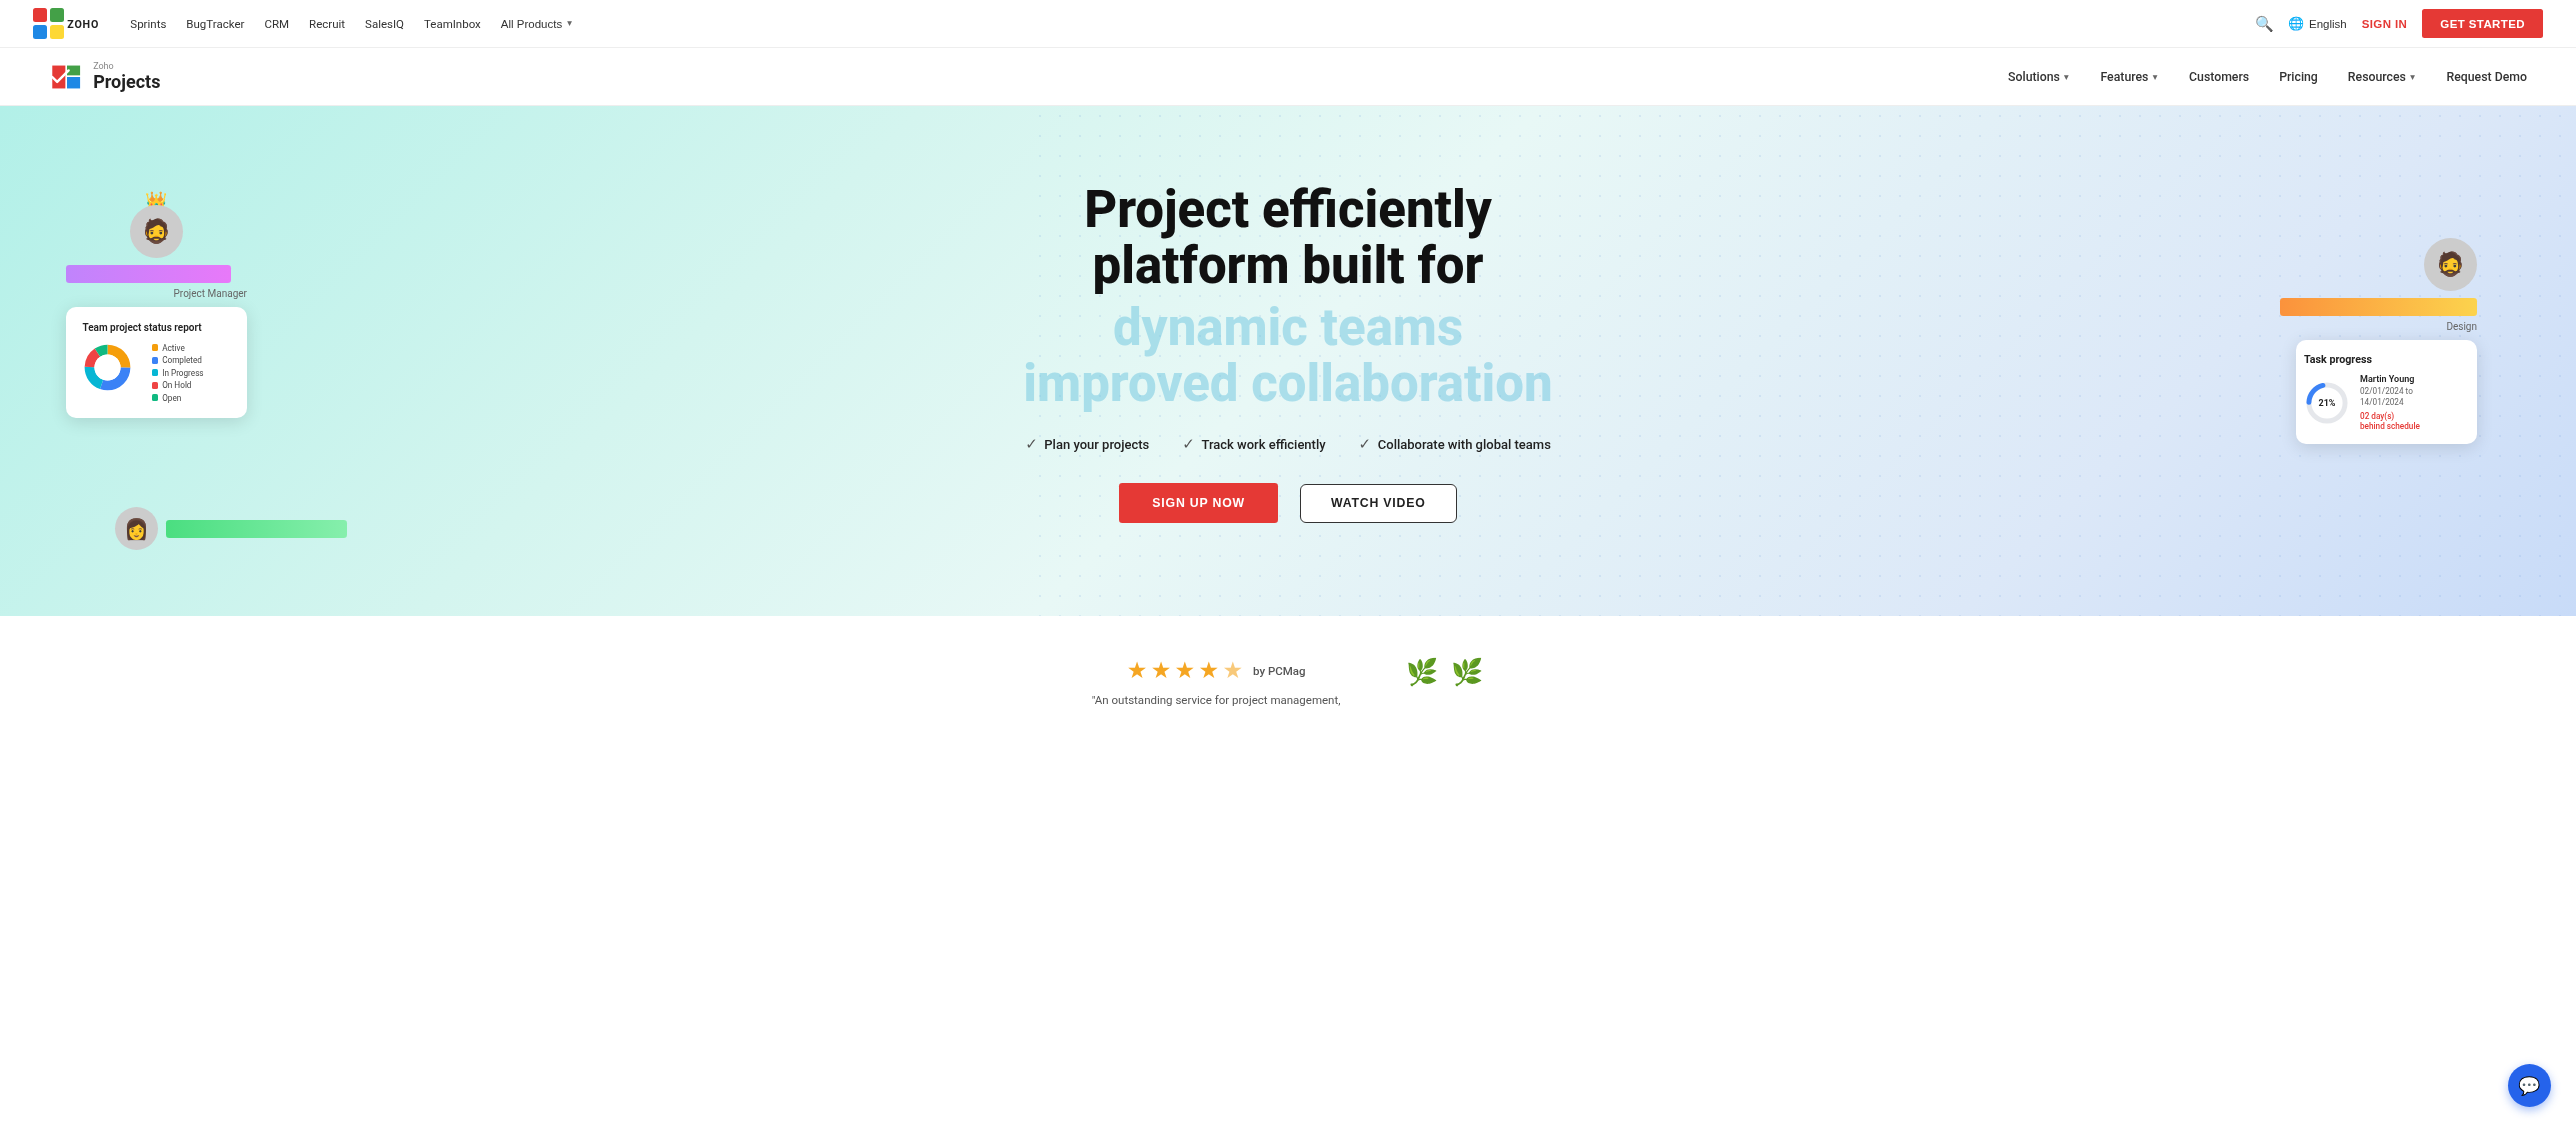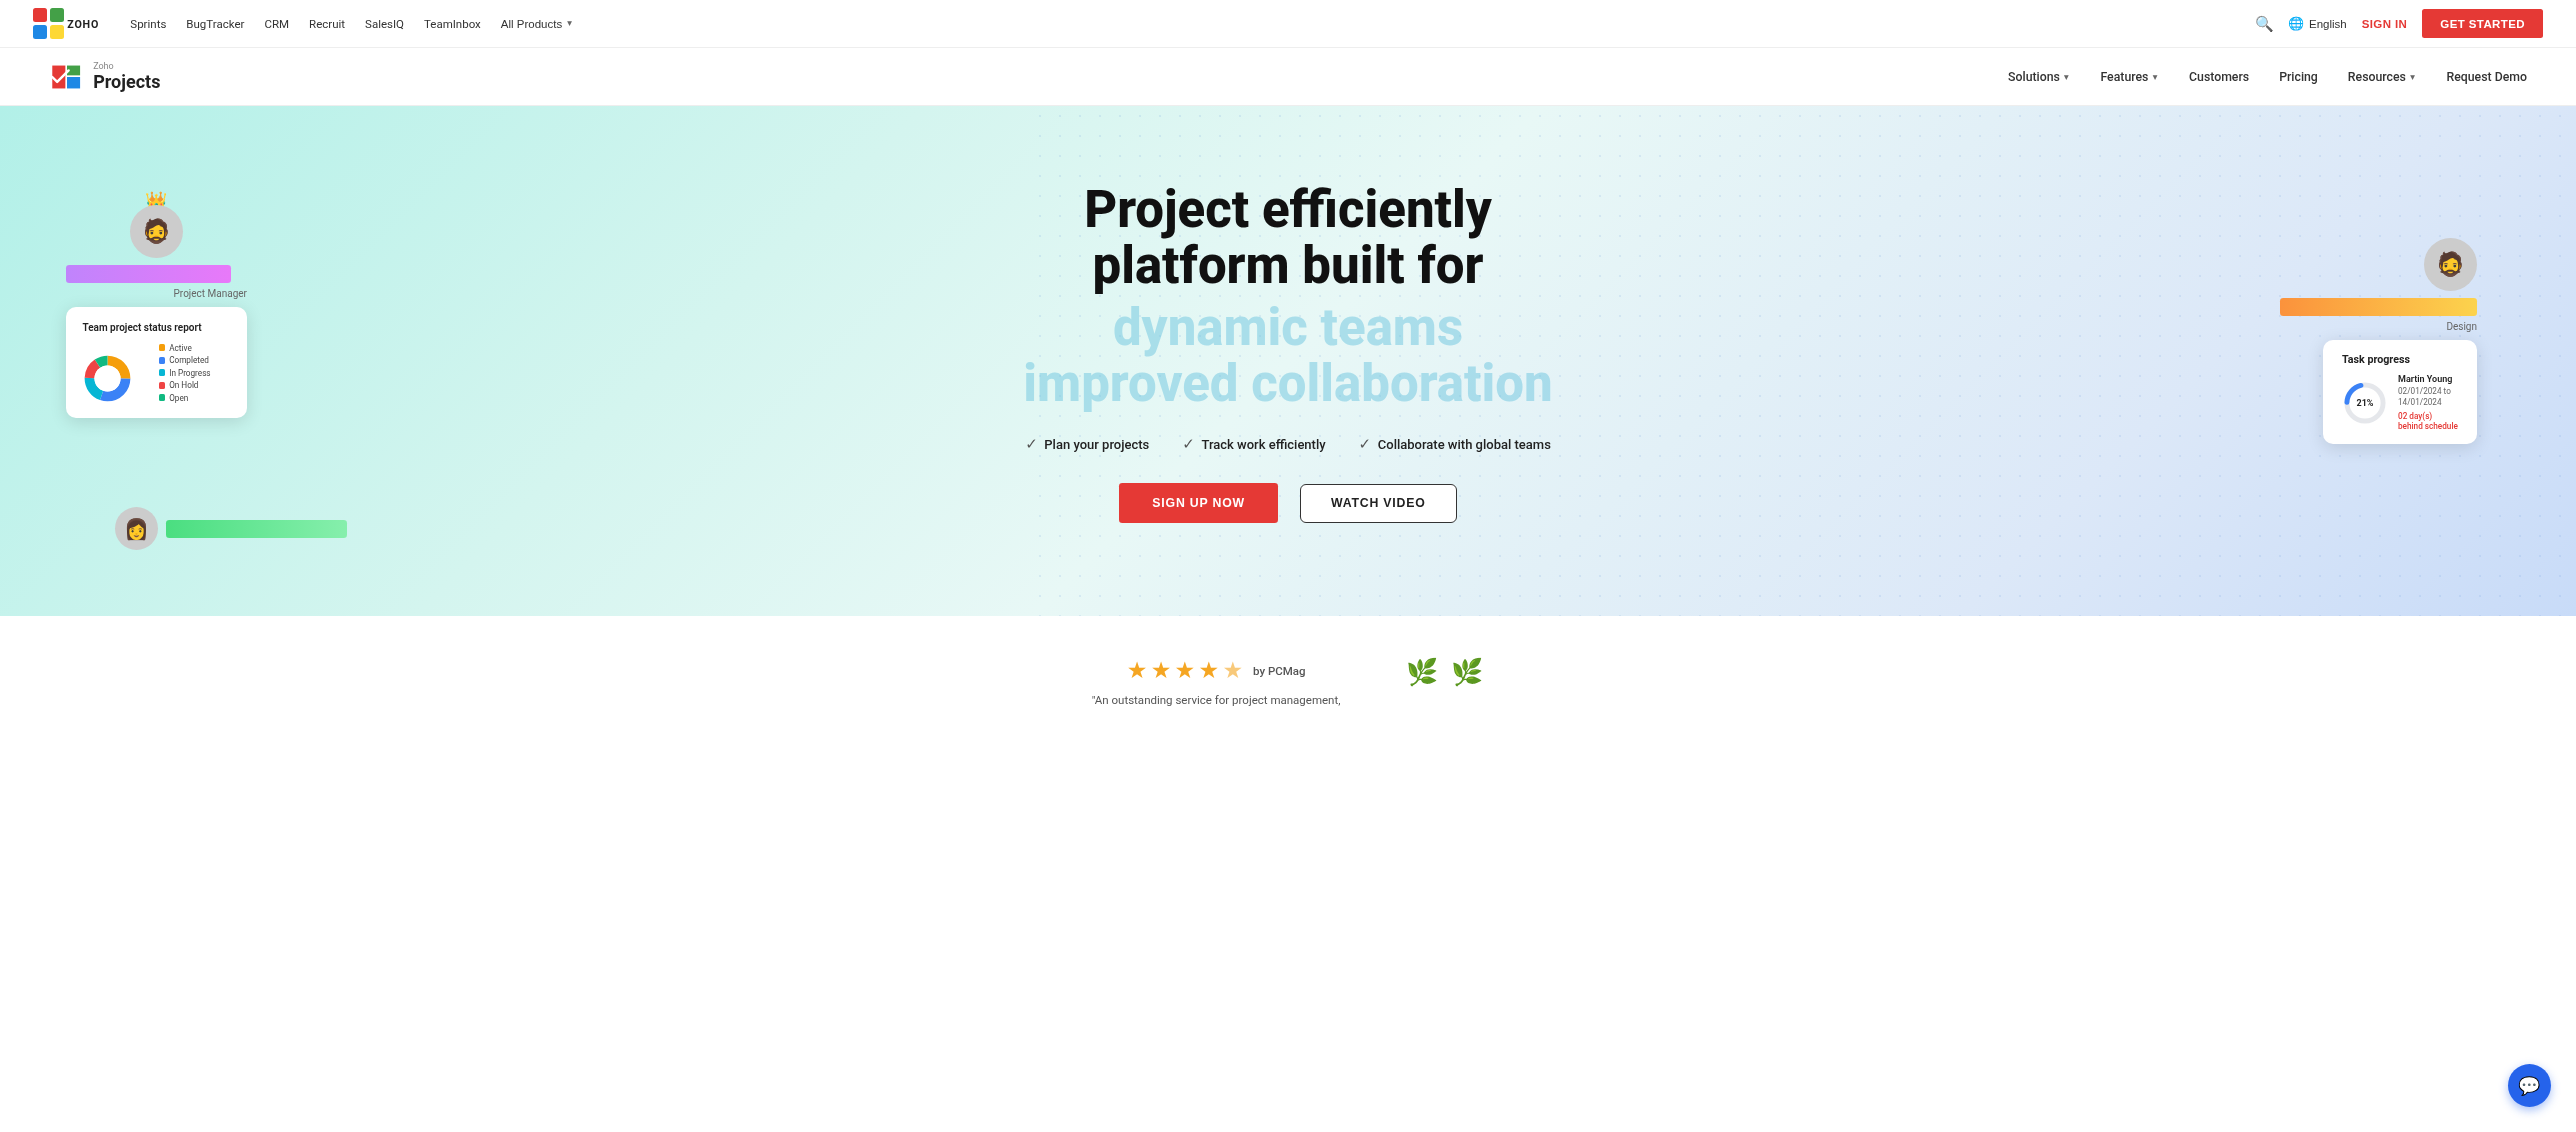--- a/index.html
+++ b/index.html
@@ -157,21 +157,21 @@
 
     .status-report-card {
       background: #fff;
       border-radius: 10px;
       padding: 15px 16.5px;
       box-shadow: 0 3.3px 16.5px rgba(0,0,0,0.12);
       width: 181px;
       margin-top: 8.2px;
     }
     .status-report-title { font-size: 10px; font-weight: 600; color: #222; margin-bottom: 10px; }
-    .status-report-inner { display: flex; align-items: flex-end; gap: 27px; }
+    .status-report-inner { display: flex; align-items: flex-start; gap: 20px; }
     .donut-chart {
       width: 49px; height: 49px; flex-shrink: 0;
     }
     .legend { display: flex; flex-direction: column; gap: 2.5px; }
     .legend-item { display: flex; align-items: center; gap: 4.1px; font-size: 8.2px; color: #444; }
     .legend-dot { width: 6.6px; height: 6.6px; border-radius: 1.6px; flex-shrink: 0; }
 
     .floating-card-design {
       position: absolute;
       right: 99px;
@@ -190,23 +190,23 @@
       background: #ccc; overflow: hidden;
       display: flex; align-items: center; justify-content: center;
       font-size: 23px;
     }
     .design-bar { width: 197px; height: 18px; background: linear-gradient(90deg, #fb923c, #fcd34d); border-radius: 3.3px; margin-bottom: 5px; }
     .design-label { font-size: 10px; color: #666; }
 
     .task-progress-card {
       background: #fff;
       border-radius: 10px;
-      padding: 13px 19px;
+      padding: 13px 8px;
       box-shadow: 0 3.3px 16.5px rgba(0,0,0,0.12);
-      width: 154px;
+      width: 181px;
       margin-top: 8.2px;
     }
     .task-progress-title { font-size: 10.7px; font-weight: 700; color: #222; margin-bottom: 8.2px; }
     .task-progress-inner { display: flex; align-items: center; gap: 10px; }
     .progress-circle {
       width: 46px; height: 46px;
       flex-shrink: 0;
       position: relative;
       display: flex; align-items: center; justify-content: center;
     }

